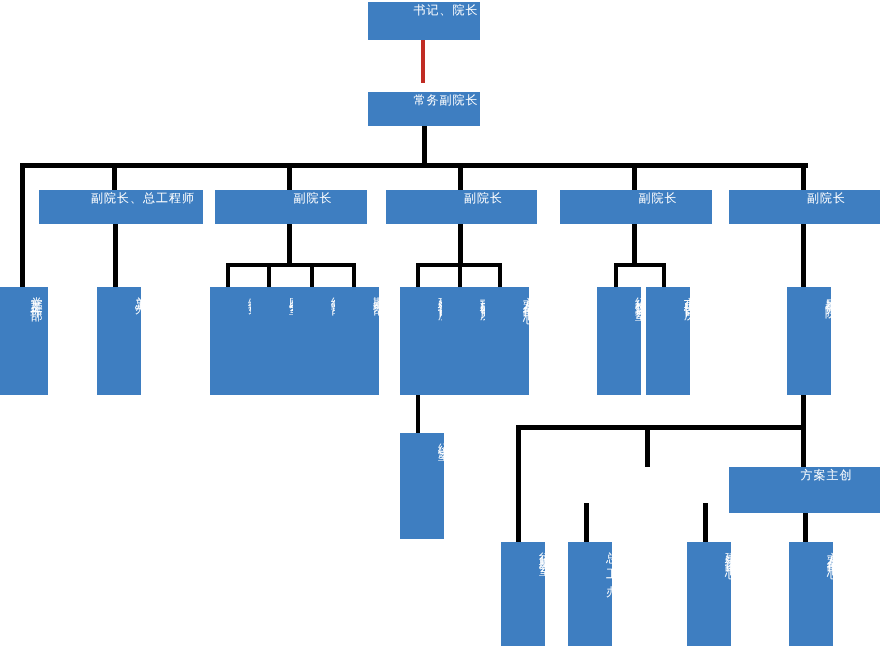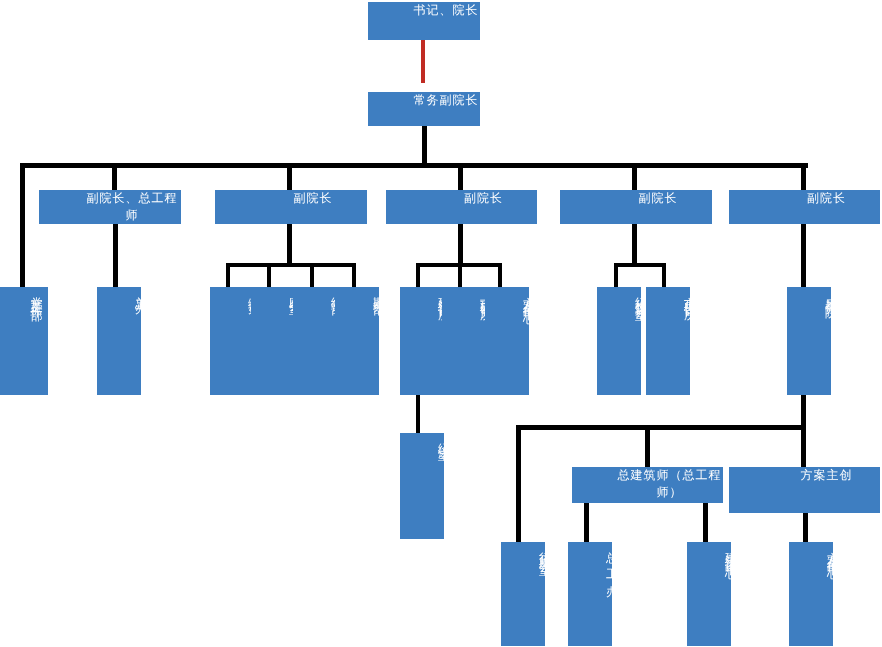--- a/index.html
+++ b/index.html
@@ -68,21 +68,21 @@
   <div class="ln" style="left:703px;top:503px;width:5px;height:39px"></div>
   <div class="ln" style="left:803px;top:503px;width:5px;height:39px"></div>
 
   <div class="node" style="left:368px;top:2px;width:112px;height:38px">
     <span>书记、院长</span>
   </div>
   <div class="node" style="left:368px;top:92px;width:112px;height:34px">
     <span>常务副院长</span>
   </div>
 
-  <div class="node" style="left:39px;top:190px;width:142px;height:34px">
+  <div class="node" style="left:39px;top:190px;width:164px;height:34px">
     <span>副院长、总工程师</span>
   </div>
   <div class="node" style="left:215px;top:190px;width:152px;height:34px">
     <span>副院长</span>
   </div>
   <div class="node" style="left:386px;top:190px;width:151px;height:34px">
     <span>副院长</span>
   </div>
   <div class="node" style="left:560px;top:190px;width:152px;height:34px">
     <span>副院长</span>
@@ -126,23 +126,20 @@
     <span class="vtext">市政设计所</span>
   </div>
   <div class="node" style="left:787px;top:287px;width:37px;height:108px">
     <span class="vtext">成都分院</span>
   </div>
 
   <div class="node" style="left:400px;top:433px;width:37px;height:106px">
     <span class="vtext">经济室</span>
   </div>
 
-  <div class="node" style="left:572px;top:467px;width:151px;height:36px">
-    <span>总建筑师（总工程师）</span>
-  </div>
   <div class="node" style="left:729px;top:467px;width:151px;height:46px">
     <span>方案主创</span>
   </div>
 
   <div class="node" style="left:501px;top:542px;width:37px;height:104px">
     <span class="vtext">行政办公室</span>
   </div>
   <div class="node" style="left:568px;top:542px;width:37px;height:104px">
     <span class="vtext spread">总工办</span>
   </div>

